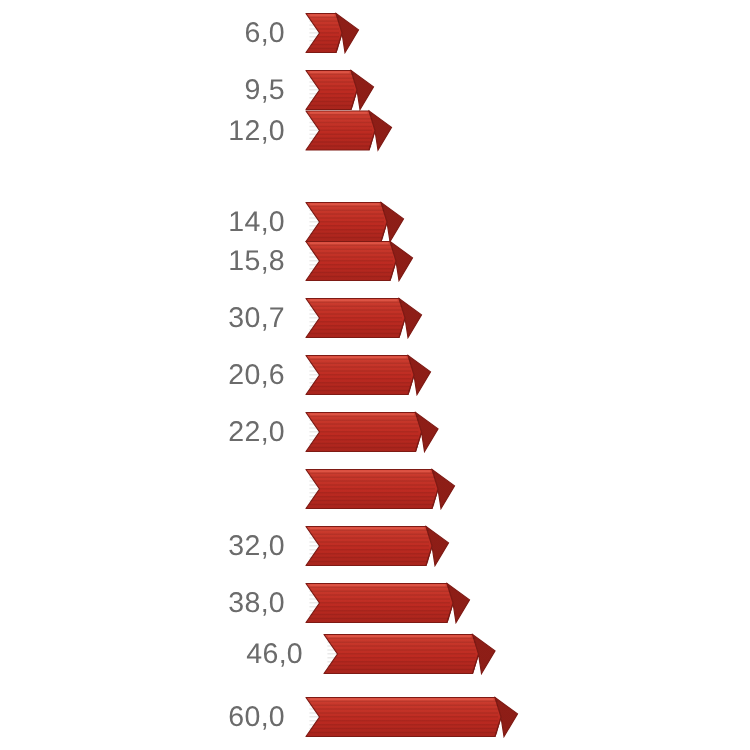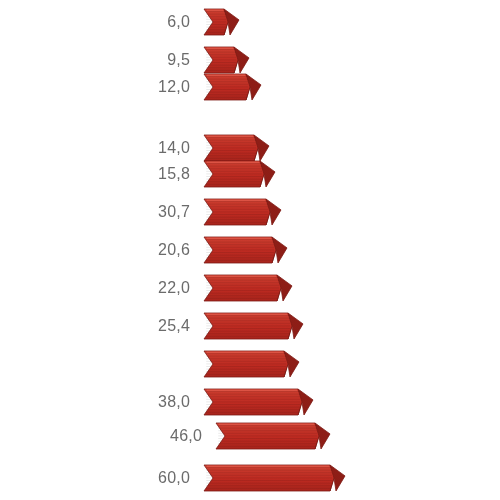--- a/index.html
+++ b/index.html
@@ -37,21 +37,21 @@
     display: flex;
     align-items: center;
   }
 
   .bar-label {
     position: absolute;
     right: 310px;        
     width: 120px;
     text-align: right;
     color: #6b6b6b;
-    font-size: 16px;
+    font-size: 19px;
     font-family: "Liberation Sans", sans-serif;
     letter-spacing: 0.2px;
     white-space: nowrap;
     line-height: 1;
   }
 
   .bar-shape {
     position: absolute;
     left: 204px;
     top: 0;
@@ -330,21 +330,20 @@
               <line x1="2.25" y1="15.5" x2="75" y2="15.5" stroke="#000" stroke-opacity="0.085" stroke-width="1"></line>
               <line x1="2.25" y1="18.1" x2="75" y2="18.1" stroke="#000" stroke-opacity="0.085" stroke-width="1"></line>
               <line x1="2.25" y1="20.7" x2="75" y2="20.7" stroke="#000" stroke-opacity="0.085" stroke-width="1"></line>
               <line x1="2.25" y1="23.3" x2="75" y2="23.3" stroke="#000" stroke-opacity="0.085" stroke-width="1"></line>
             </g>
             <polyline points="2.6999999999999997,1.2 72,1.2" fill="none" stroke="#e0594a" stroke-opacity="0.75" stroke-width="1.4"></polyline>
           </svg>
         </div>
       </div>
       <div class="bar-row" style="top: 313px; height: 26px;">
-        <div class="bar-label">25,4</div>
         <div class="bar-shape" style="width: 99px;">
           <svg viewBox="0 0 99 26" preserveAspectRatio="none" width="99" height="26">
             <defs>
               <linearGradient id="g8" x1="0" y1="0" x2="0" y2="1">
                 <stop offset="0%" stop-color="#d6483a"></stop>
                 <stop offset="14%" stop-color="#c8392c"></stop>
                 <stop offset="55%" stop-color="#bd2a21"></stop>
                 <stop offset="100%" stop-color="#a8241c"></stop>
               </linearGradient>
               <linearGradient id="s8" x1="0" y1="0" x2="0" y2="1">
@@ -363,20 +362,21 @@
               <line x1="2.25" y1="15.5" x2="86" y2="15.5" stroke="#000" stroke-opacity="0.085" stroke-width="1"></line>
               <line x1="2.25" y1="18.1" x2="86" y2="18.1" stroke="#000" stroke-opacity="0.085" stroke-width="1"></line>
               <line x1="2.25" y1="20.7" x2="86" y2="20.7" stroke="#000" stroke-opacity="0.085" stroke-width="1"></line>
               <line x1="2.25" y1="23.3" x2="86" y2="23.3" stroke="#000" stroke-opacity="0.085" stroke-width="1"></line>
             </g>
             <polyline points="2.6999999999999997,1.2 83,1.2" fill="none" stroke="#e0594a" stroke-opacity="0.75" stroke-width="1.4"></polyline>
           </svg>
         </div>
       </div>
       <div class="bar-row" style="top: 351px; height: 26px;">
+        <div class="bar-label">32,0</div>
         <div class="bar-shape" style="width: 95px;">
           <svg viewBox="0 0 95 26" preserveAspectRatio="none" width="95" height="26">
             <defs>
               <linearGradient id="g9" x1="0" y1="0" x2="0" y2="1">
                 <stop offset="0%" stop-color="#d6483a"></stop>
                 <stop offset="14%" stop-color="#c8392c"></stop>
                 <stop offset="55%" stop-color="#bd2a21"></stop>
                 <stop offset="100%" stop-color="#a8241c"></stop>
               </linearGradient>
               <linearGradient id="s9" x1="0" y1="0" x2="0" y2="1">

